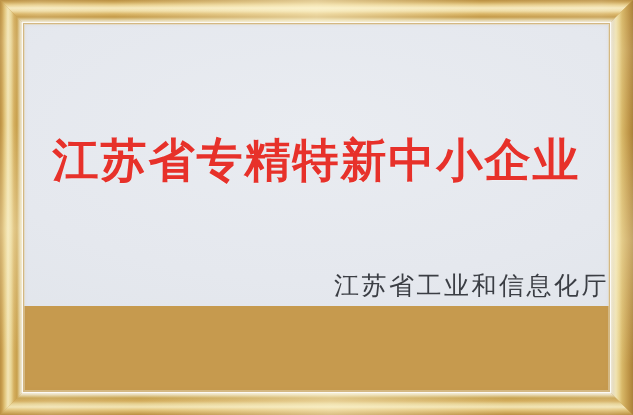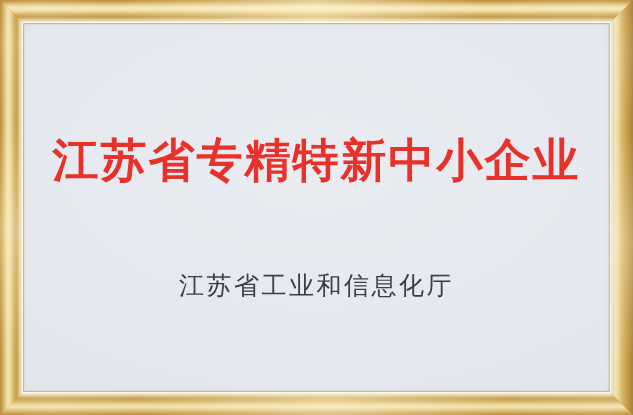--- a/index.html
+++ b/index.html
@@ -144,21 +144,21 @@
       inset 0 0 0 3px rgba(226,212,177,0.55),
       inset 0 0 6px rgba(160,130,70,0.18);
     pointer-events: none;
     z-index: 3;
   }
 
   
   .panel {
     position: absolute;
     top: 24px; left: 24px;
-    width: 585px; height: 367px;
+    width: 585px; height: 282px;
     background:
       radial-gradient(120% 110% at 50% 38%,
         #e9ecf1 0%,
         #e5e8ee 48%,
         #e1e5eb 78%,
         #dde1e8 100%);
     z-index: 2;
     display: flex;
     flex-direction: column;
     align-items: center;
@@ -177,21 +177,21 @@
     line-height: 1.08;
     letter-spacing: 2px;
     white-space: nowrap;
     text-shadow: 0 1px 0 rgba(255,255,255,0.25);
   }
 
   .subtitle {
     position: absolute;
     top: 247px;
     left: 0; right: 0;
-    text-align: center;
+    text-align: right;
     color: #3b3e44;
     font-family: "DejaVu Sans", "Liberation Sans", sans-serif;
     font-weight: 400;
     font-size: 25px;
     line-height: 1.2;
     letter-spacing: 2.5px;
     white-space: nowrap;
   }
 </style>
 </head>

